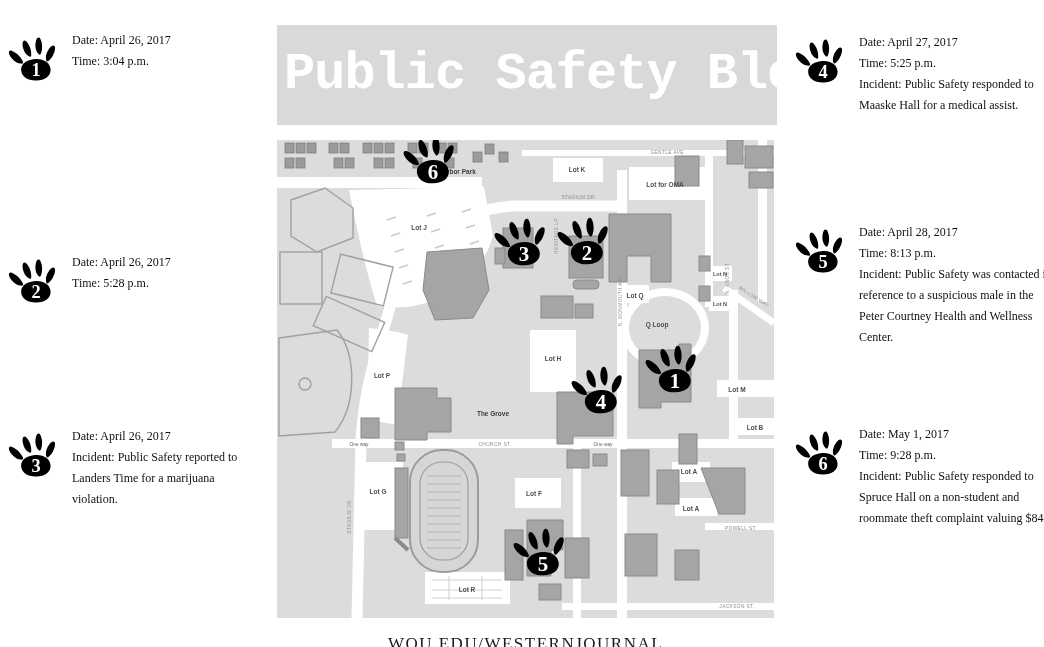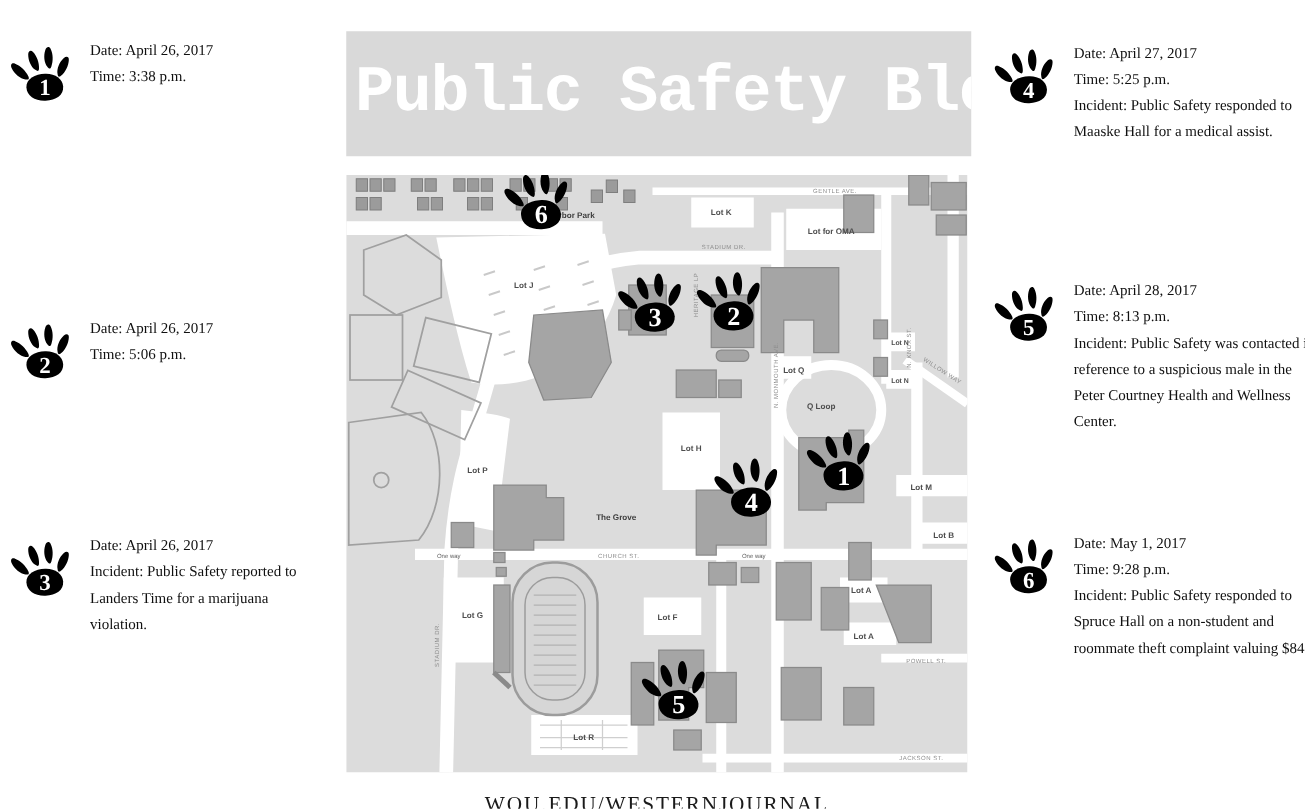--- a/index.html
+++ b/index.html
@@ -280,38 +280,38 @@
               <path d="M-17,1 C-17.5,-7 -9,-11.2 0,-11.6 C9,-12 16,-7 16.6,0 C17.2,8 10,12.6 0.5,13 C-9,13.4 -16.5,9 -17,1 Z"></path>
               <path d="M-0.6,8 C-3.6,4.5 -4.6,-2 -2.9,-7.5 C-1.9,-10.5 0.6,-11 1.9,-8.3 C4.3,-3.8 4.7,2.6 3.1,7.6 C2.1,10.6 0.9,9.8 -0.6,8 Z" transform="translate(-23,-13) rotate(-42) scale(1.05)"></path>
               <path d="M-0.6,8 C-3.6,4.5 -4.6,-2 -2.9,-7.5 C-1.9,-10.5 0.6,-11 1.9,-8.3 C4.3,-3.8 4.7,2.6 3.1,7.6 C2.1,10.6 0.9,9.8 -0.6,8 Z" transform="translate(-10.5,-23) rotate(-16)"></path>
               <path d="M-0.6,8 C-3.6,4.5 -4.6,-2 -2.9,-7.5 C-1.9,-10.5 0.6,-11 1.9,-8.3 C4.3,-3.8 4.7,2.6 3.1,7.6 C2.1,10.6 0.9,9.8 -0.6,8 Z" transform="translate(3,-26) rotate(2)"></path>
               <path d="M-0.6,8 C-3.6,4.5 -4.6,-2 -2.9,-7.5 C-1.9,-10.5 0.6,-11 1.9,-8.3 C4.3,-3.8 4.7,2.6 3.1,7.6 C2.1,10.6 0.9,9.8 -0.6,8 Z" transform="translate(16,-18) rotate(30)"></path>
             </g>
             <text class="paw-num" x="0" y="8">1</text>
           </svg></div>
     <div class="etext">
       <div>Date: April 26, 2017</div>
-      <div>Time: 3:38 p.m.</div>
+      <div>Time: 3:04 p.m.</div>
     </div>
   </div>
 
   <div class="entry e-left" style="top: 252px;">
     <div class="paw-box"><svg viewBox="-32 -40 64 58" width="56" height="51">
             <g class="paw-fill">
               <path d="M-17,1 C-17.5,-7 -9,-11.2 0,-11.6 C9,-12 16,-7 16.6,0 C17.2,8 10,12.6 0.5,13 C-9,13.4 -16.5,9 -17,1 Z"></path>
               <path d="M-0.6,8 C-3.6,4.5 -4.6,-2 -2.9,-7.5 C-1.9,-10.5 0.6,-11 1.9,-8.3 C4.3,-3.8 4.7,2.6 3.1,7.6 C2.1,10.6 0.9,9.8 -0.6,8 Z" transform="translate(-23,-13) rotate(-42) scale(1.05)"></path>
               <path d="M-0.6,8 C-3.6,4.5 -4.6,-2 -2.9,-7.5 C-1.9,-10.5 0.6,-11 1.9,-8.3 C4.3,-3.8 4.7,2.6 3.1,7.6 C2.1,10.6 0.9,9.8 -0.6,8 Z" transform="translate(-10.5,-23) rotate(-16)"></path>
               <path d="M-0.6,8 C-3.6,4.5 -4.6,-2 -2.9,-7.5 C-1.9,-10.5 0.6,-11 1.9,-8.3 C4.3,-3.8 4.7,2.6 3.1,7.6 C2.1,10.6 0.9,9.8 -0.6,8 Z" transform="translate(3,-26) rotate(2)"></path>
               <path d="M-0.6,8 C-3.6,4.5 -4.6,-2 -2.9,-7.5 C-1.9,-10.5 0.6,-11 1.9,-8.3 C4.3,-3.8 4.7,2.6 3.1,7.6 C2.1,10.6 0.9,9.8 -0.6,8 Z" transform="translate(16,-18) rotate(30)"></path>
             </g>
             <text class="paw-num" x="0" y="8">2</text>
           </svg></div>
     <div class="etext">
       <div>Date: April 26, 2017</div>
-      <div>Time: 5:06 p.m.</div>
+      <div>Time: 5:28 p.m.</div>
     </div>
   </div>
 
   <div class="entry e-left" style="top: 426px;">
     <div class="paw-box"><svg viewBox="-32 -40 64 58" width="56" height="51">
             <g class="paw-fill">
               <path d="M-17,1 C-17.5,-7 -9,-11.2 0,-11.6 C9,-12 16,-7 16.6,0 C17.2,8 10,12.6 0.5,13 C-9,13.4 -16.5,9 -17,1 Z"></path>
               <path d="M-0.6,8 C-3.6,4.5 -4.6,-2 -2.9,-7.5 C-1.9,-10.5 0.6,-11 1.9,-8.3 C4.3,-3.8 4.7,2.6 3.1,7.6 C2.1,10.6 0.9,9.8 -0.6,8 Z" transform="translate(-23,-13) rotate(-42) scale(1.05)"></path>
               <path d="M-0.6,8 C-3.6,4.5 -4.6,-2 -2.9,-7.5 C-1.9,-10.5 0.6,-11 1.9,-8.3 C4.3,-3.8 4.7,2.6 3.1,7.6 C2.1,10.6 0.9,9.8 -0.6,8 Z" transform="translate(-10.5,-23) rotate(-16)"></path>
               <path d="M-0.6,8 C-3.6,4.5 -4.6,-2 -2.9,-7.5 C-1.9,-10.5 0.6,-11 1.9,-8.3 C4.3,-3.8 4.7,2.6 3.1,7.6 C2.1,10.6 0.9,9.8 -0.6,8 Z" transform="translate(3,-26) rotate(2)"></path>

